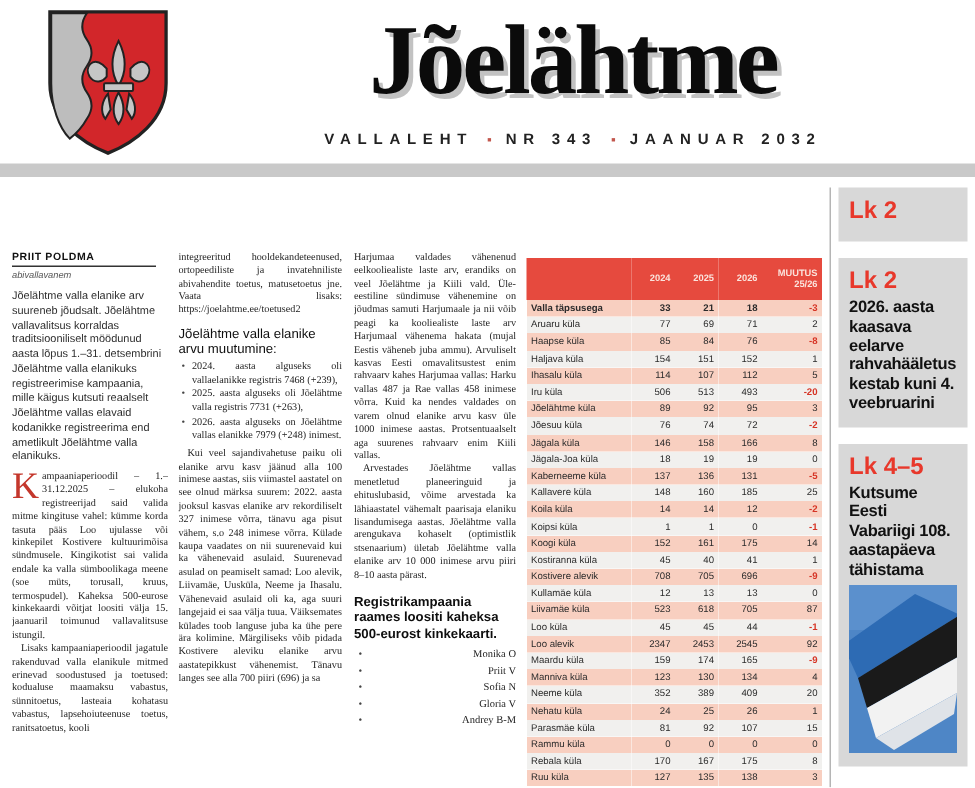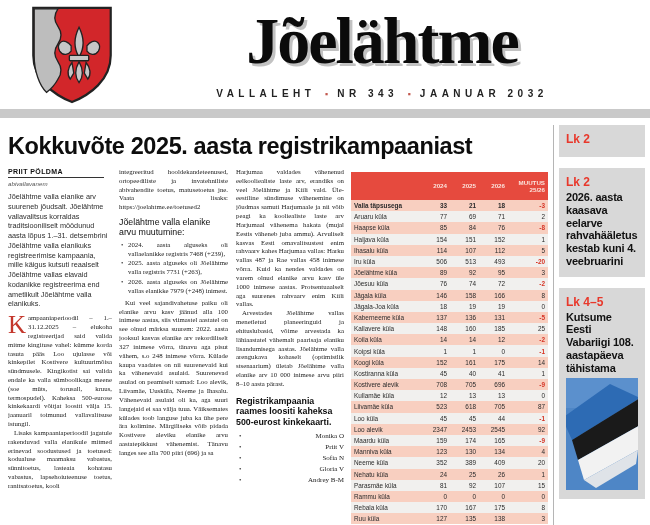--- a/index.html
+++ b/index.html
@@ -80,21 +80,21 @@
   .pop-table tr.even td { background:#f1f0ee; }
   .pop-table tr.bold td { font-weight:bold; }
   .pop-table td.neg { color:#d63425; font-weight:bold; }
   .col-name  { width:70px; } .col-year { width:29px; } .col-chg { width:40px; }
 
   .v-divider { position:absolute; left:553px; top:125px; width:1px; height:400px; background:#b5b5b5; }
 
   
   .sidebar { position:absolute; left:559px; top:125px; width:86px; }
   .side-box { background:#d8d8d8; padding:7px 7px 9px; margin-bottom:11px; }
-  .side-page { color:#e8382b; font-size:12px; font-weight:bold; margin-bottom:2px; }
+  .side-page { color:#e8382b; font-size:16px; font-weight:bold; margin-bottom:2px; }
   .side-text { font-size:11px; font-weight:bold; line-height:1.16; color:#111; letter-spacing:-0.2px; }
   .side-photo { margin-top:4px; width:72px; height:112px; display:block; }
 </style>
 </head>
 <body>
 
 <div class="page">
 
   <svg class="crest" viewBox="0 0 100 115">
     <path d="M6,4 H94 V58 C94,86 70,103 50,111 C30,103 6,86 6,58 Z" fill="#d2262a" stroke="#222" stroke-width="2.5"></path>
@@ -115,21 +115,20 @@
     <div class="masthead-sub">
       <span>VALLALEHT</span>
       <span class="sep">▪</span>
       <span>NR 343</span>
       <span class="sep">▪</span>
       <span>JAANUAR 2032</span>
     </div>
   </div>
   <div class="header-rule"></div>
 
-  <h1 class="headline">Kokkuvõte 2025. aasta registrikampaaniast</h1>
 
   <div class="col col1">
     <div class="byline-name">PRIIT PÕLDMA</div>
     <div class="byline-role">abivallavanem</div>
     <p class="lead">Jõelähtme valla elanike arv suureneb jõudsalt. Jõelähtme vallavalitsus korraldas traditsiooniliselt möödunud aasta lõpus 1.–31. detsembrini Jõelähtme valla elanikuks registreerimise kampaania, mille käigus kutsuti reaalselt Jõelähtme vallas elavaid kodanikke registreerima end ametlikult Jõelähtme valla elanikuks.</p>
     <p class="body-p first"><span class="dropcap">K</span><span>ampaaniaperioodil – 1.–31.12.2025 – elukoha registreerijad said valida mitme kingituse vahel: kümme korda tasuta pääs Loo ujulasse või kinkepilet Kostivere kultuurimõisa sündmusele. Kingikotist sai valida endale ka valla sümboolikaga meene (soe müts, torusall, kruus, termospudel). Kaheksa 500-eurose kinkekaardi võitjat loositi välja 15. jaanuaril toimunud vallavalitsuse istungil.</span></p>
     <p class="body-p indent">Lisaks kampaaniaperioodil jagatule rakenduvad valla elanikule mitmed erinevad soodustused ja toetused: kodualuse maamaksu vabastus, sünnitoetus, lasteaia kohatasu vabastus, lapsehoiuteenuse toetus, ranitsatoetus, kooli</p>
   </div>
 
   <div class="col col2">

